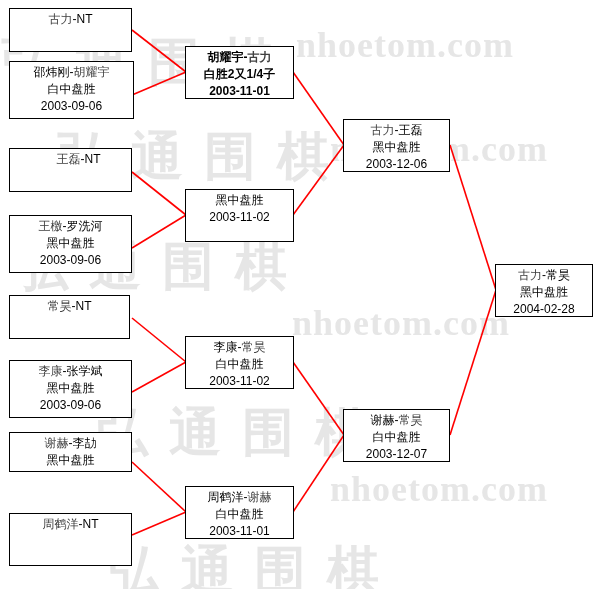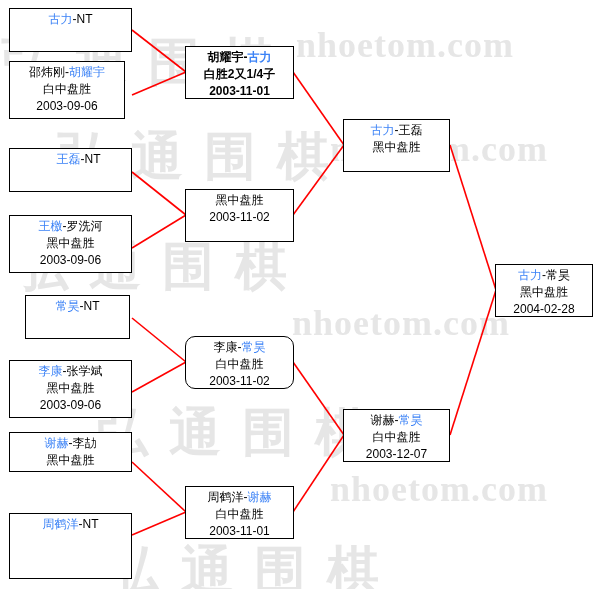--- a/index.html
+++ b/index.html
@@ -50,21 +50,21 @@
     text-align: center;
     font-size: 12px;
     line-height: 17px;
     color: #000000;
     padding-top: 2px;
     overflow: hidden;
   }
   .node .line {
     white-space: nowrap;
   }
-  .node .red { color: #3b82f6; margin-top: 28px; }
+  .node .red { color: #404040; margin-top: 28px; }
   .node .blk { color: #000000; }
 </style>
 </head>
 <body>
 
 <div id="stage">
 
   <div class="watermark-layer">
     <div class="wm cn" style="left:2px; top:28px;">弘 通 围 棋</div>
     <div class="wm en" style="left:296px; top:24px;">nhoetom.com</div>
@@ -100,82 +100,83 @@
 
       <path d="M450,145 L496,290"></path>
       <path d="M450,435 L496,290"></path>
     </g>
   </svg>
 
   <div class="node" style="left:9px; top:8px; width:123px; height:44px;">
     <div class="line"><span class="red">古力</span><span class="blk">-</span><span class="blk">NT</span></div>
   </div>
 
-  <div class="node" style="left:9px; top:61px; width:116px; height:58px;">
+  <div class="node" style="left:9px; top:61px; width:125px; height:58px;">
     <div class="line"><span class="blk">邵炜刚</span><span class="blk">-</span><span class="red">胡耀宇</span></div>
     <div class="line">白中盘胜</div>
     <div class="line">2003-09-06</div>
   </div>
 
   <div class="node" style="left:9px; top:148px; width:123px; height:44px;padding-left:16px;">
     <div class="line"><span class="red">王磊</span><span class="blk">-</span><span class="blk">NT</span></div>
   </div>
 
   <div class="node" style="left:9px; top:215px; width:123px; height:58px;">
     <div class="line"><span class="red">王檄</span><span class="blk">-</span><span class="blk">罗洗河</span></div>
     <div class="line">黑中盘胜</div>
     <div class="line">2003-09-06</div>
   </div>
 
-  <div class="node" style="left:25px; top:295px; width:105px; height:44px;">
+  <div class="node" style="left:9px; top:295px; width:121px; height:44px;">
     <div class="line"><span class="red">常昊</span><span class="blk">-</span><span class="blk">NT</span></div>
   </div>
 
   <div class="node" style="left:9px; top:360px; width:123px; height:58px;">
     <div class="line"><span class="red">李康</span><span class="blk">-</span><span class="blk">张学斌</span></div>
     <div class="line">黑中盘胜</div>
     <div class="line">2003-09-06</div>
   </div>
 
   <div class="node" style="left:9px; top:432px; width:123px; height:40px;">
     <div class="line"><span class="red">谢赫</span><span class="blk">-</span><span class="blk">李劼</span></div>
     <div class="line">黑中盘胜</div>
     <div class="line">2003-09-07</div>
   </div>
 
-  <div class="node" style="left:9px; top:513px; width:123px; height:66px;">
+  <div class="node" style="left:9px; top:513px; width:123px; height:53px;">
     <div class="line"><span class="red">周鹤洋</span><span class="blk">-</span><span class="blk">NT</span></div>
   </div>
 
   <div class="node" style="left:185px; top:46px; width:109px; height:53px;font-weight:bold;">
     <div class="line"><span class="blk">胡耀宇</span><span class="blk">-</span><span class="red">古力</span></div>
     <div class="line">白胜2又1/4子</div>
     <div class="line">2003-11-01</div>
   </div>
 
   <div class="node" style="left:185px; top:189px; width:109px; height:53px;">
     <div class="line">黑中盘胜</div>
     <div class="line">2003-11-02</div>
   </div>
 
-  <div class="node" style="left:185px; top:336px; width:109px; height:53px;border-radius:10px;">
+  <div class="node" style="left:185px; top:336px; width:109px; height:53px;">
     <div class="line"><span class="blk">李康</span><span class="blk">-</span><span class="red">常昊</span></div>
     <div class="line">白中盘胜</div>
     <div class="line">2003-11-02</div>
   </div>
 
   <div class="node" style="left:185px; top:486px; width:109px; height:53px;">
     <div class="line"><span class="blk">周鹤洋</span><span class="blk">-</span><span class="red">谢赫</span></div>
     <div class="line">白中盘胜</div>
     <div class="line">2003-11-01</div>
   </div>
 
   <div class="node" style="left:343px; top:119px; width:107px; height:53px;">
     <div class="line"><span class="red">古力</span><span class="blk">-</span><span class="blk">王磊</span></div>
     <div class="line">黑中盘胜</div>
+    <div class="line">2003-12-06</div>
   </div>
 
   <div class="node" style="left:343px; top:409px; width:107px; height:53px;">
     <div class="line"><span class="blk">谢赫</span><span class="blk">-</span><span class="red">常昊</span></div>
     <div class="line">白中盘胜</div>
     <div class="line">2003-12-07</div>
   </div>
 
   <div class="node" style="left:495px; top:264px; width:98px; height:53px;">
     <div class="line"><span class="red">古力</span><span class="blk">-</span><span class="blk">常昊</span></div>

